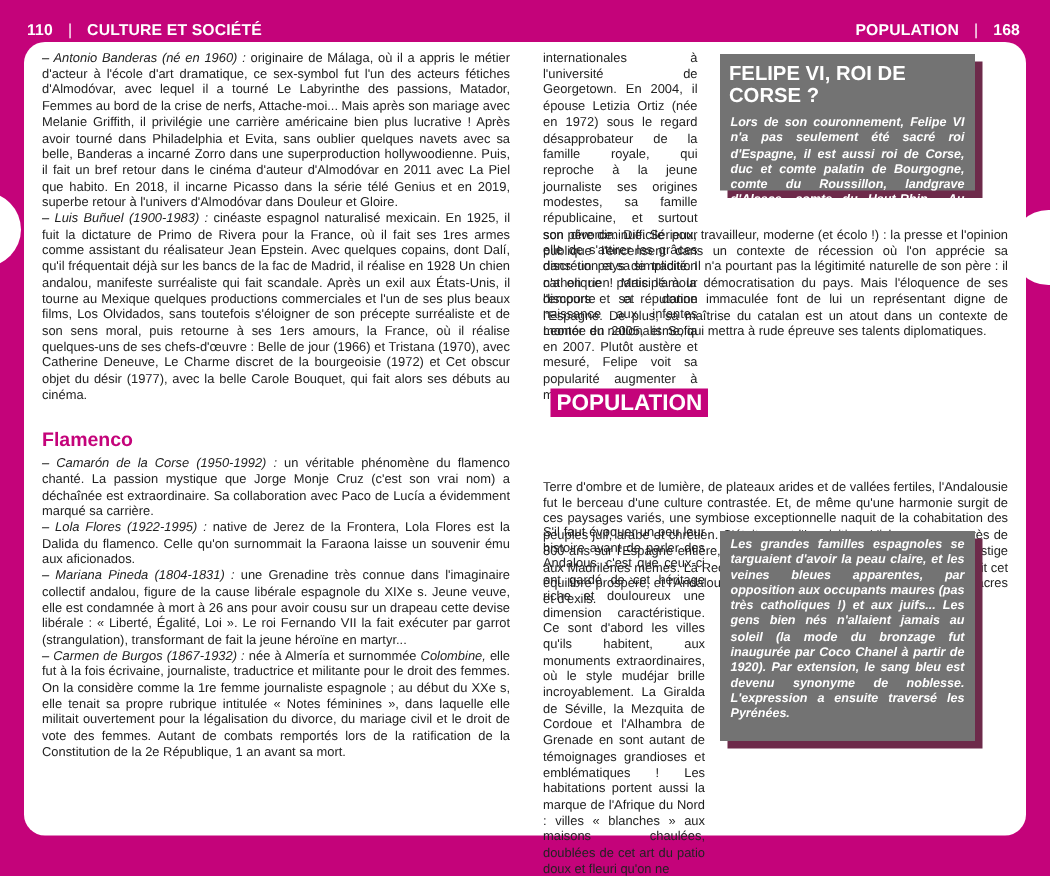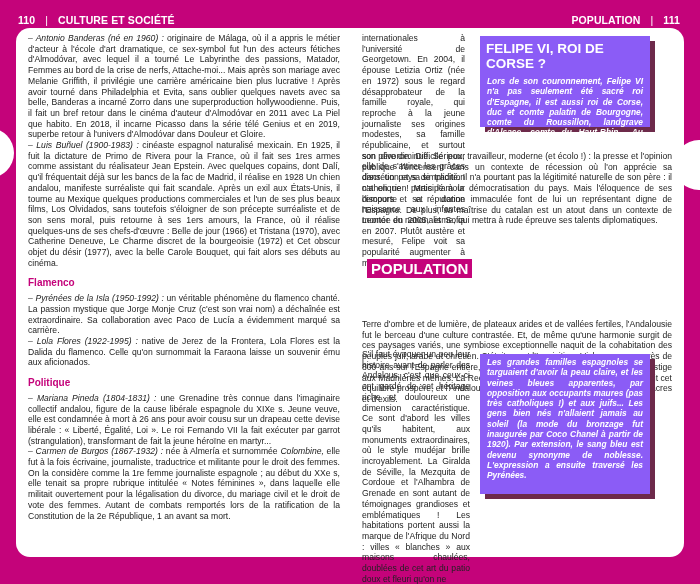--- a/index.html
+++ b/index.html
@@ -28,26 +28,26 @@
     background:#fff; border-radius:25px 0 0 25px;
   }
   .col {
     position:absolute; font-size:8.6px; line-height:10.7px; text-align:justify;
   }
   .left-col { left:28px; top:33px; width:312px; }
   p { margin:0; }
   em { font-style:italic; }
   b.name { font-weight:normal; font-style:italic; }
   h2.sec {
-    color:#c4037a; font-size:10px; font-weight:bold; margin:10px 0 4px 0;
+    color:#c4037a; font-size:13px; font-weight:bold; margin:20px 0 4px 0;
   }
   .r-intro { left:362px; top:33px; width:103px; font-size:8.6px; line-height:10.7px; }
   .r-cont { left:362px; top:151px; width:310px; }
   .box {
-    position:absolute; background:#8b5cf6; color:#fff;
+    position:absolute; background:#737373; color:#fff;
     box-shadow:5px 5px 0 #6d2a4a;
   }
   .box h3 { margin:0; font-size:13.5px; font-weight:bold; padding:5px 6px 2px 6px; line-height:15px; }
   .box .bt { font-style:italic; font-weight:bold; font-size:8.4px; line-height:10.3px; padding:3px 7px 6px 7px; text-align:justify; }
   .box1 { left:480px; top:36px; width:170px; height:91px; }
   .box2 { left:480px; top:354px; width:170px; height:140px; }
   .pop-title {
     position:absolute; left:367px; top:259px; background:#c4037a; color:#fff;
     font-weight:bold; font-size:15px; padding:1px 4px; line-height:17px;
   }
@@ -55,35 +55,34 @@
   .r-pop2 { left:362px; top:349px; width:108px; }
   .r-pop3 { left:362px; top:503px; width:310px; }
 </style>
 </head>
 <body>
 
 <div class="hdr hdr-left">
   <span>110</span><span class="sep">|</span><span>CULTURE ET SOCIÉTÉ</span>
 </div>
 <div class="hdr hdr-right">
-  <span>POPULATION</span><span class="sep">|</span><span>111</span>
+  <span>POPULATION</span><span class="sep">|</span><span>168</span>
 </div>
 
 <div class="page page-left"></div>
 <div class="page page-right"></div>
 <div class="tab-left"></div>
 <div class="tab-right-hole"></div>
 
 <div class="col left-col">
   <p><b class="name">– Antonio Banderas</b> <em>(né en 1960) :</em><span> originaire de Málaga, où il a appris le métier d'acteur à l'école d'art dramatique, ce sex-symbol fut l'un des acteurs fétiches d'Almodóvar, avec lequel il a tourné Le Labyrinthe des passions, Matador, Femmes au bord de la crise de nerfs, Attache-moi... Mais après son mariage avec Melanie Griffith, il privilégie une carrière américaine bien plus lucrative ! Après avoir tourné dans Philadelphia et Evita, sans oublier quelques navets avec sa belle, Banderas a incarné Zorro dans une superproduction hollywoodienne. Puis, il fait un bref retour dans le cinéma d'auteur d'Almodóvar en 2011 avec La Piel que habito. En 2018, il incarne Picasso dans la série télé Genius et en 2019, superbe retour à l'univers d'Almodóvar dans Douleur et Gloire.</span></p>
   <p><b class="name">– Luis Buñuel</b> <em>(1900-1983) :</em><span> cinéaste espagnol naturalisé mexicain. En 1925, il fuit la dictature de Primo de Rivera pour la France, où il fait ses 1res armes comme assistant du réalisateur Jean Epstein. Avec quelques copains, dont Dalí, qu'il fréquentait déjà sur les bancs de la fac de Madrid, il réalise en 1928 Un chien andalou, manifeste surréaliste qui fait scandale. Après un exil aux États-Unis, il tourne au Mexique quelques productions commerciales et l'un de ses plus beaux films, Los Olvidados, sans toutefois s'éloigner de son précepte surréaliste et de son sens moral, puis retourne à ses 1ers amours, la France, où il réalise quelques-uns de ses chefs-d'œuvre : Belle de jour (1966) et Tristana (1970), avec Catherine Deneuve, Le Charme discret de la bourgeoisie (1972) et Cet obscur objet du désir (1977), avec la belle Carole Bouquet, qui fait alors ses débuts au cinéma.</span></p>
   <h2 class="sec">Flamenco</h2>
-  <p><b class="name">– Pyrénées de la Isla</b> <em>(1950-1992) :</em><span> un véritable phénomène du flamenco chanté. La passion mystique que Jorge Monje Cruz (c'est son vrai nom) a déchaînée est extraordinaire. Sa collaboration avec Paco de Lucía a évidemment marqué sa carrière.</span></p>
+  <p><b class="name">– Camarón de la Corse</b> <em>(1950-1992) :</em><span> un véritable phénomène du flamenco chanté. La passion mystique que Jorge Monje Cruz (c'est son vrai nom) a déchaînée est extraordinaire. Sa collaboration avec Paco de Lucía a évidemment marqué sa carrière.</span></p>
   <p><b class="name">– Lola Flores</b> <em>(1922-1995) :</em><span> native de Jerez de la Frontera, Lola Flores est la Dalida du flamenco. Celle qu'on surnommait la Faraona laisse un souvenir ému aux aficionados.</span></p>
-  <h2 class="sec">Politique</h2>
   <p><b class="name">– Mariana Pineda</b> <em>(1804-1831) :</em><span> une Grenadine très connue dans l'imaginaire collectif andalou, figure de la cause libérale espagnole du XIXe s. Jeune veuve, elle est condamnée à mort à 26 ans pour avoir cousu sur un drapeau cette devise libérale : « Liberté, Égalité, Loi ». Le roi Fernando VII la fait exécuter par garrot (strangulation), transformant de fait la jeune héroïne en martyr...</span></p>
   <p><b class="name">– Carmen de Burgos</b> <em>(1867-1932) :</em><span> née à Almería et surnommée </span><b class="name">Colombine,</b><span> elle fut à la fois écrivaine, journaliste, traductrice et militante pour le droit des femmes. On la considère comme la 1re femme journaliste espagnole ; au début du XXe s, elle tenait sa propre rubrique intitulée « Notes féminines », dans laquelle elle militait ouvertement pour la légalisation du divorce, du mariage civil et le droit de vote des femmes. Autant de combats remportés lors de la ratification de la Constitution de la 2e République, 1 an avant sa mort.</span></p>
 
 </div>
 
 <div class="col r-intro">
   <p>internationales à l'université de Georgetown. En 2004, il épouse Letizia Ortiz (née en 1972) sous le regard désapprobateur de la famille royale, qui reproche à la jeune journaliste ses origines modestes, sa famille républicaine, et surtout son divorce. Difficile pour elle de s'attirer les grâces dans un pays de tradition catholique ! Mais l'amour l'emporte et donne naissance aux infantes Leonor en 2005, et Sofia en 2007. Plutôt austère et mesuré, Felipe voit sa popularité augmenter à mesure que celle de</p>
 </div>
 
 <div class="box box1">

